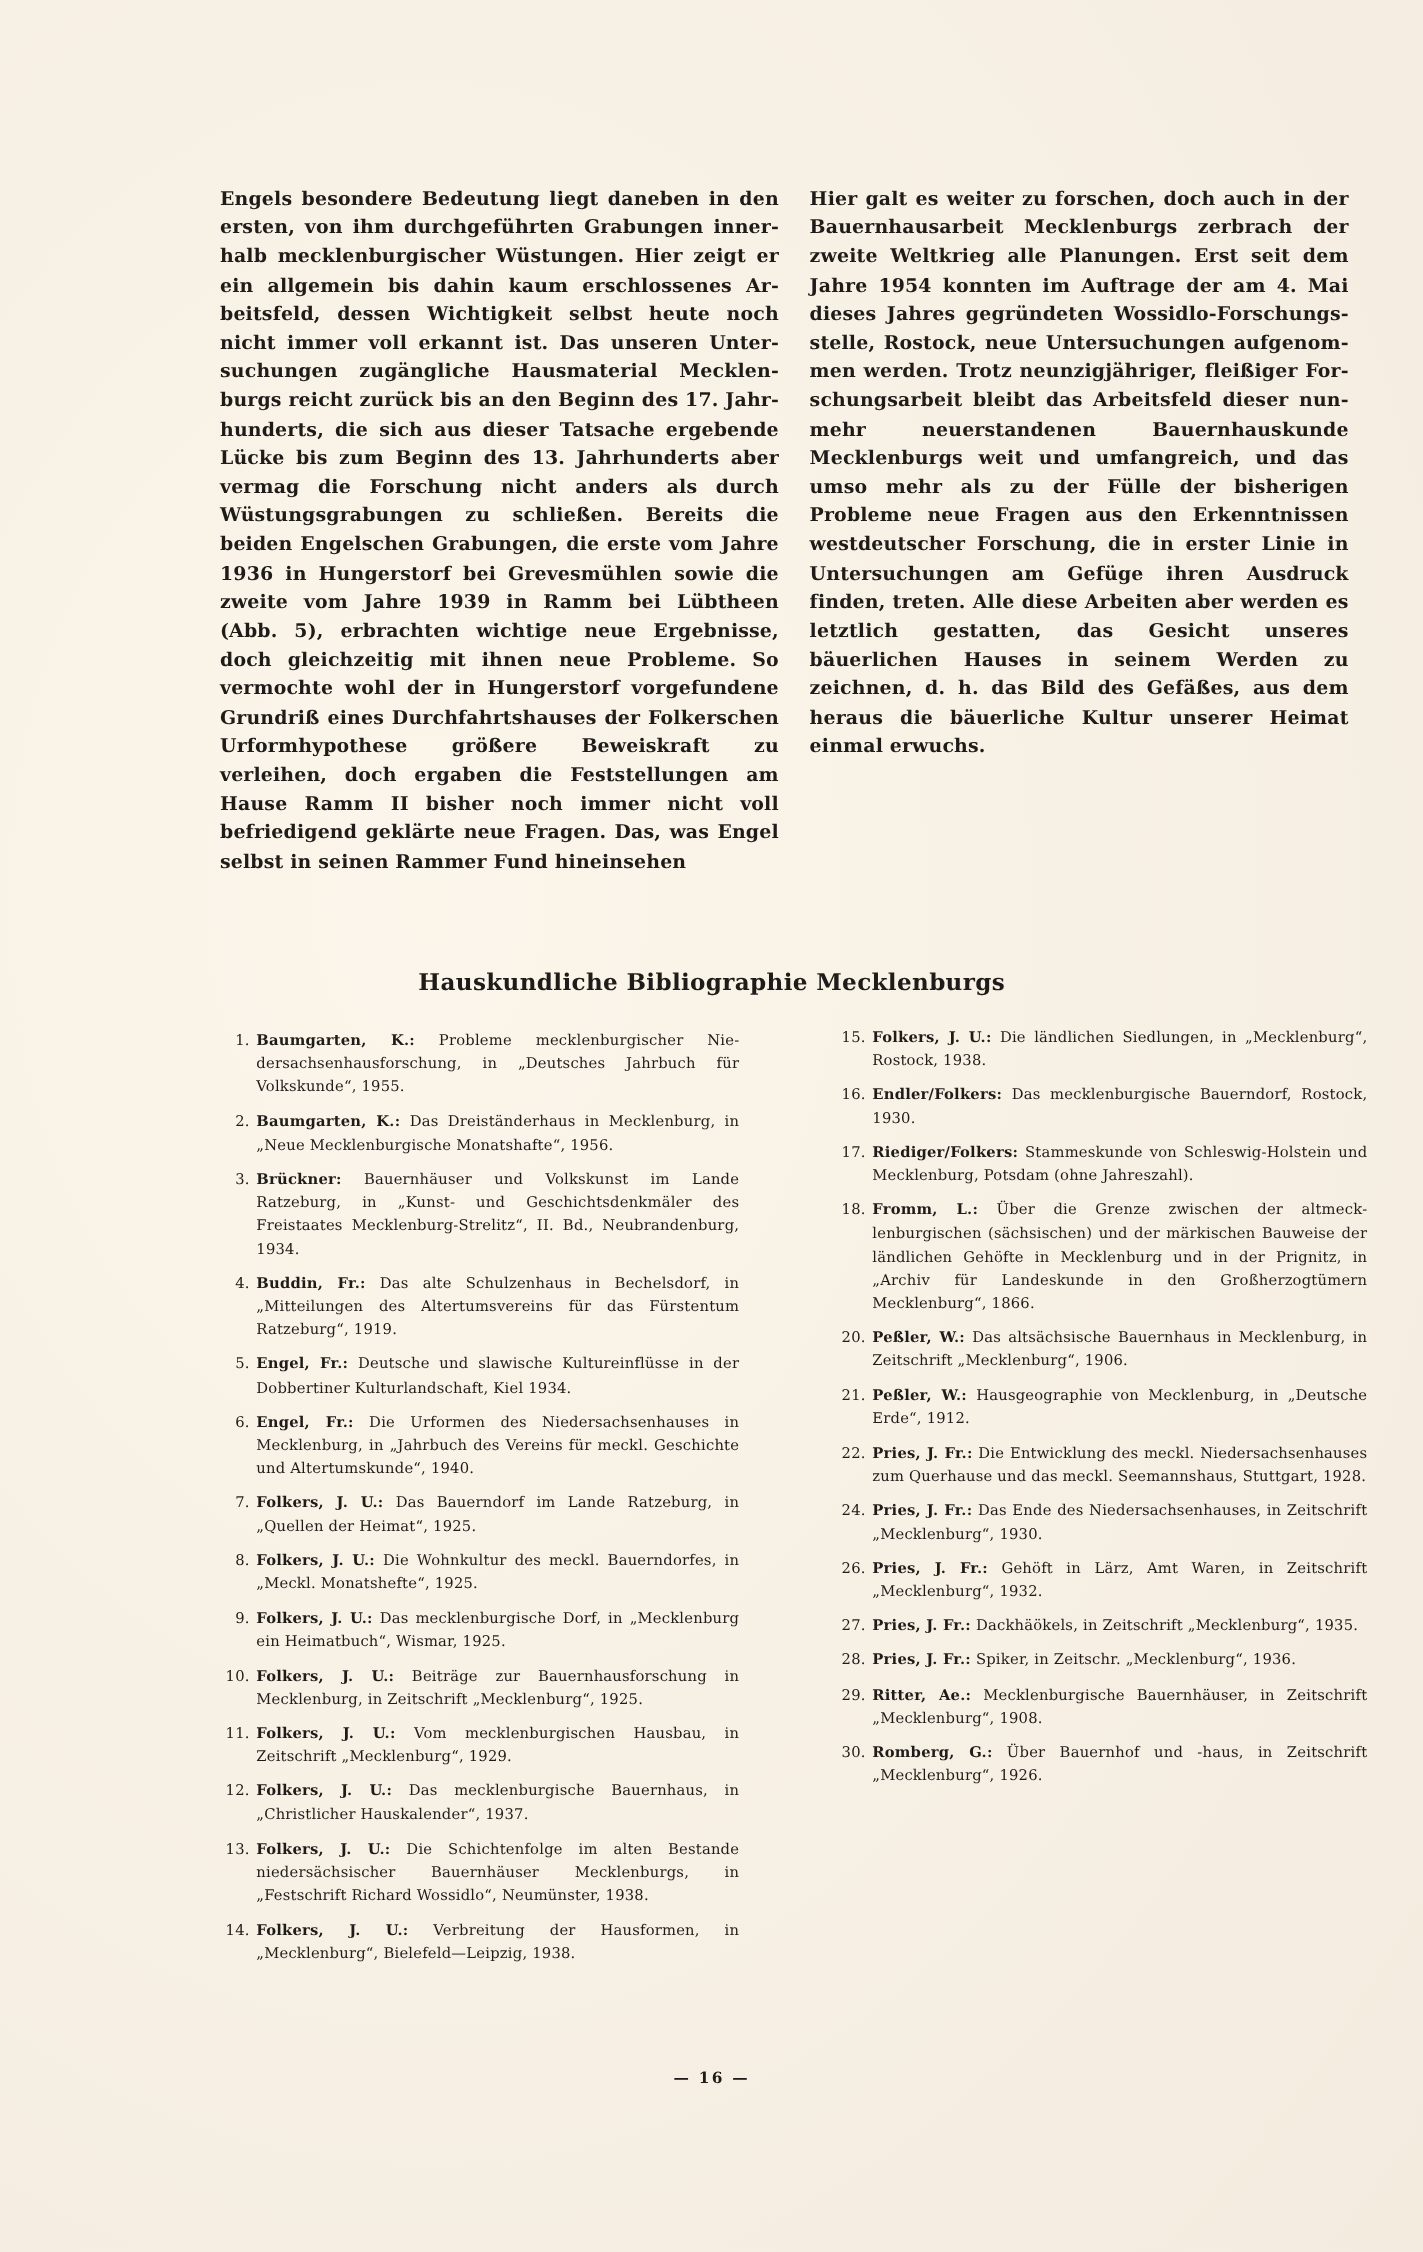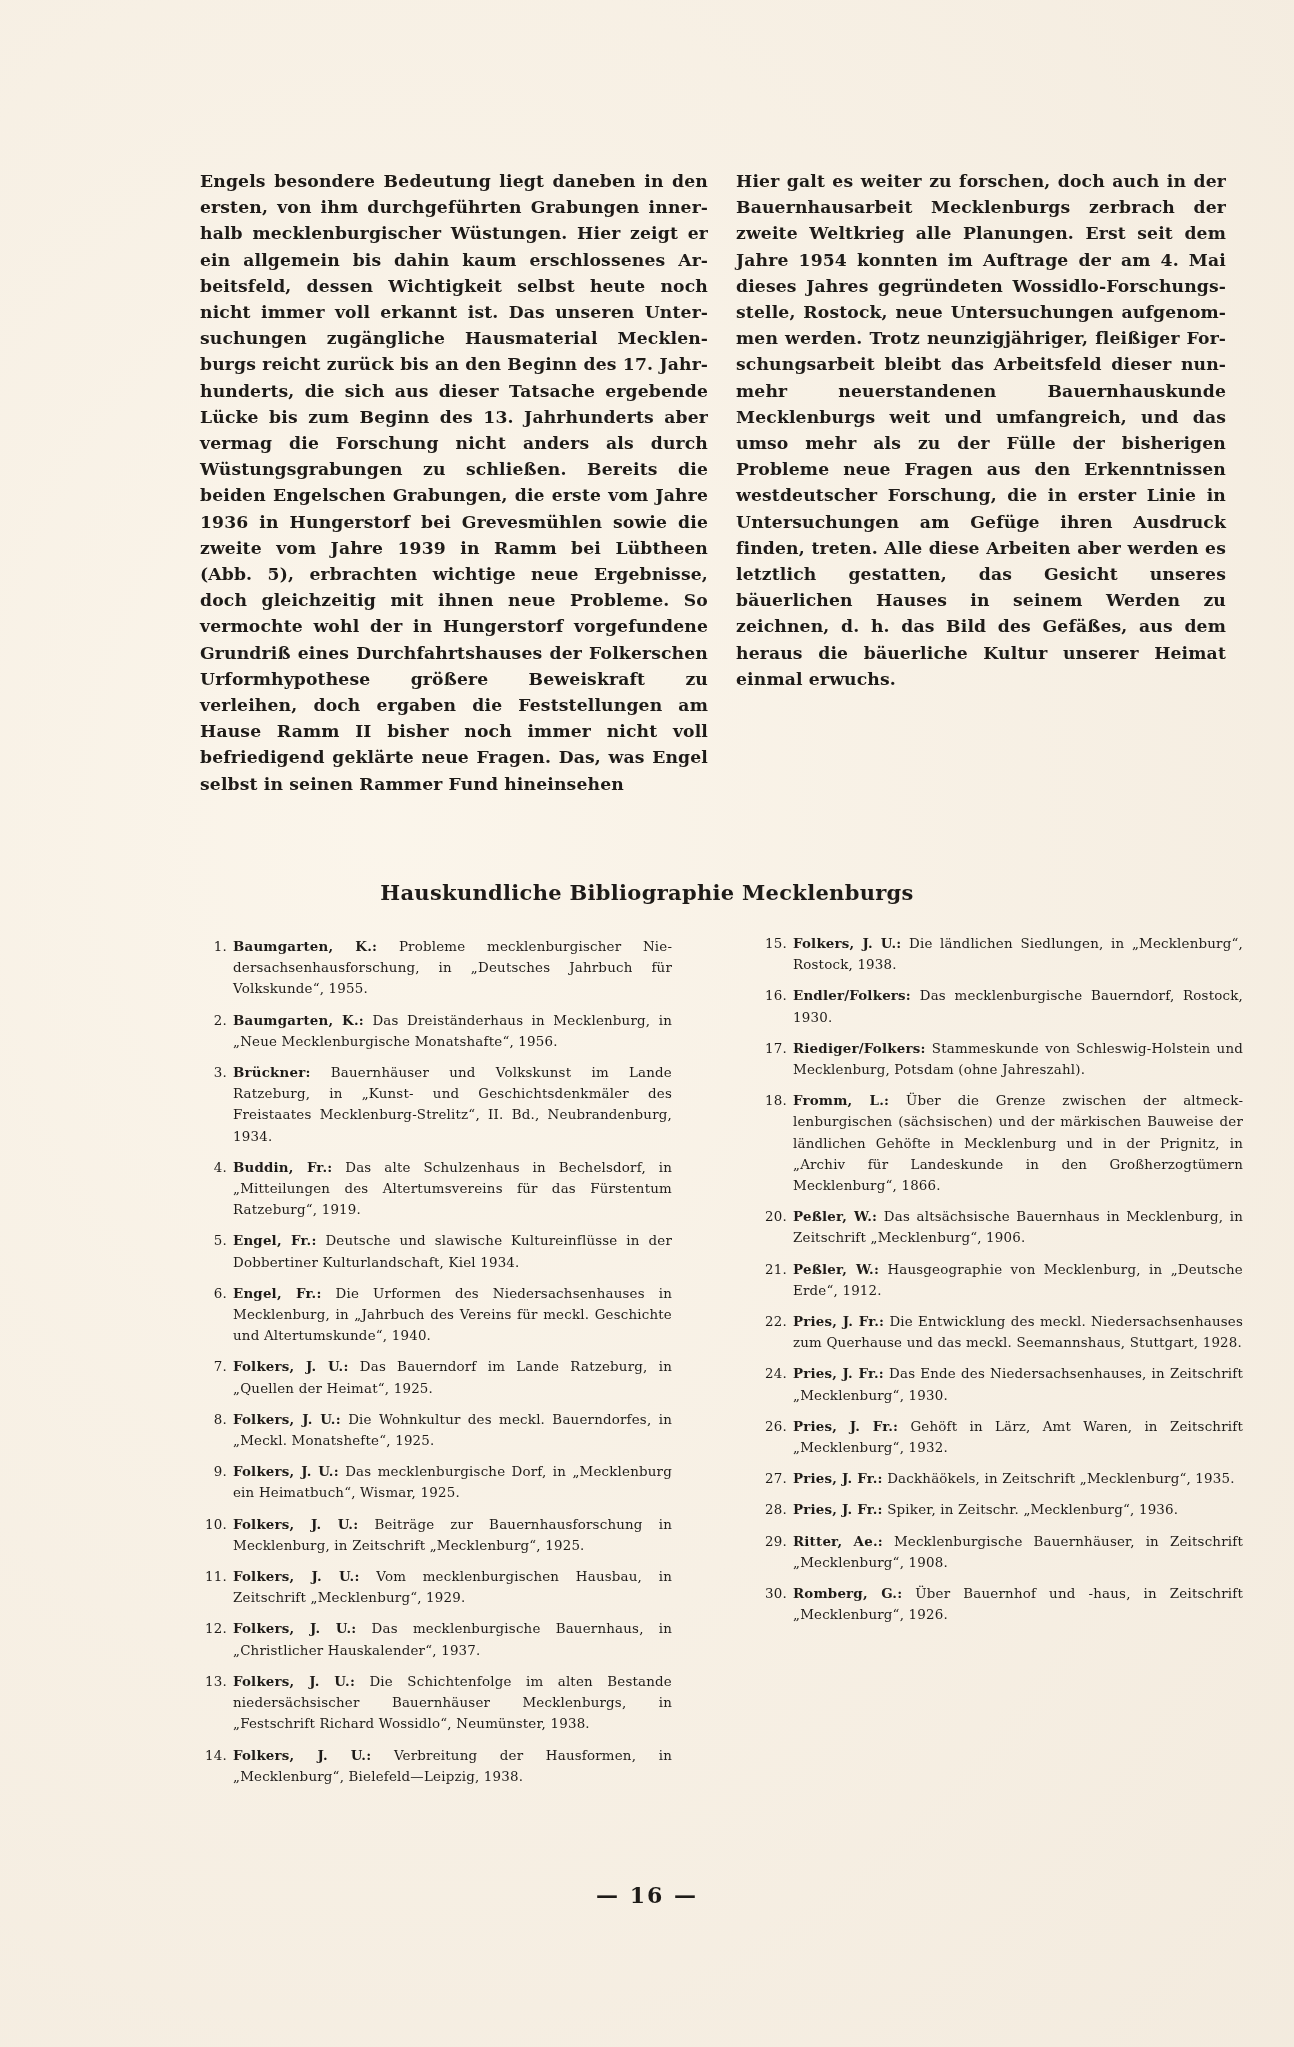--- a/index.html
+++ b/index.html
@@ -30,21 +30,21 @@
     #bib-left { left: 200px; top: 936px; width: 472px; }
     #bib-right { left: 763px; top: 933px; width: 480px; }
     .intro { margin: 0 0 22px 0; text-align: justify; }
     .item { display: flex; margin-bottom: 10px; }
     .num { width: 33px; flex: none; text-align: right; padding-right: 6px; box-sizing: border-box; }
     #bib-right .num { width: 30px; }
     .entry { flex: 1; text-align: justify; }
     .author { font-weight: bold; }
     #page-number {
       position: absolute; top: 1882px; left: 0; width: 1294px; text-align: center;
-      font-size: 22px; font-weight: bold; letter-spacing: 2px;
+      font-size: 14px; font-weight: bold; letter-spacing: 2px;
     }
   </style>
 </head>
 <body>
 
 <div id="body-left" class="col">
   <p>Engels besondere Bedeutung liegt daneben in den ersten, von ihm durchgeführten Grabungen inner­halb mecklenburgischer Wüstungen. Hier zeigt er ein allgemein bis dahin kaum erschlossenes Ar­beitsfeld, dessen Wichtigkeit selbst heute noch nicht immer voll erkannt ist. Das unseren Unter­suchungen zugängliche Hausmaterial Mecklen­burgs reicht zurück bis an den Beginn des 17. Jahr­hunderts, die sich aus dieser Tatsache ergebende Lücke bis zum Beginn des 13. Jahrhunderts aber vermag die Forschung nicht anders als durch Wüstungsgrabungen zu schließen. Bereits die beiden Engelschen Grabungen, die erste vom Jahre 1936 in Hungerstorf bei Grevesmühlen so­wie die zweite vom Jahre 1939 in Ramm bei Lübtheen (Abb. 5), erbrachten wichtige neue Er­gebnisse, doch gleichzeitig mit ihnen neue Pro­bleme. So vermochte wohl der in Hungerstorf vor­gefundene Grundriß eines Durchfahrtshauses der Folkerschen Urformhypothese größere Beweis­kraft zu verleihen, doch ergaben die Feststellun­gen am Hause Ramm II bisher noch immer nicht voll befriedigend geklärte neue Fragen. Das, was Engel selbst in seinen Rammer Fund hineinsehen</p>
 </div>
 
 <div id="body-right" class="col">

